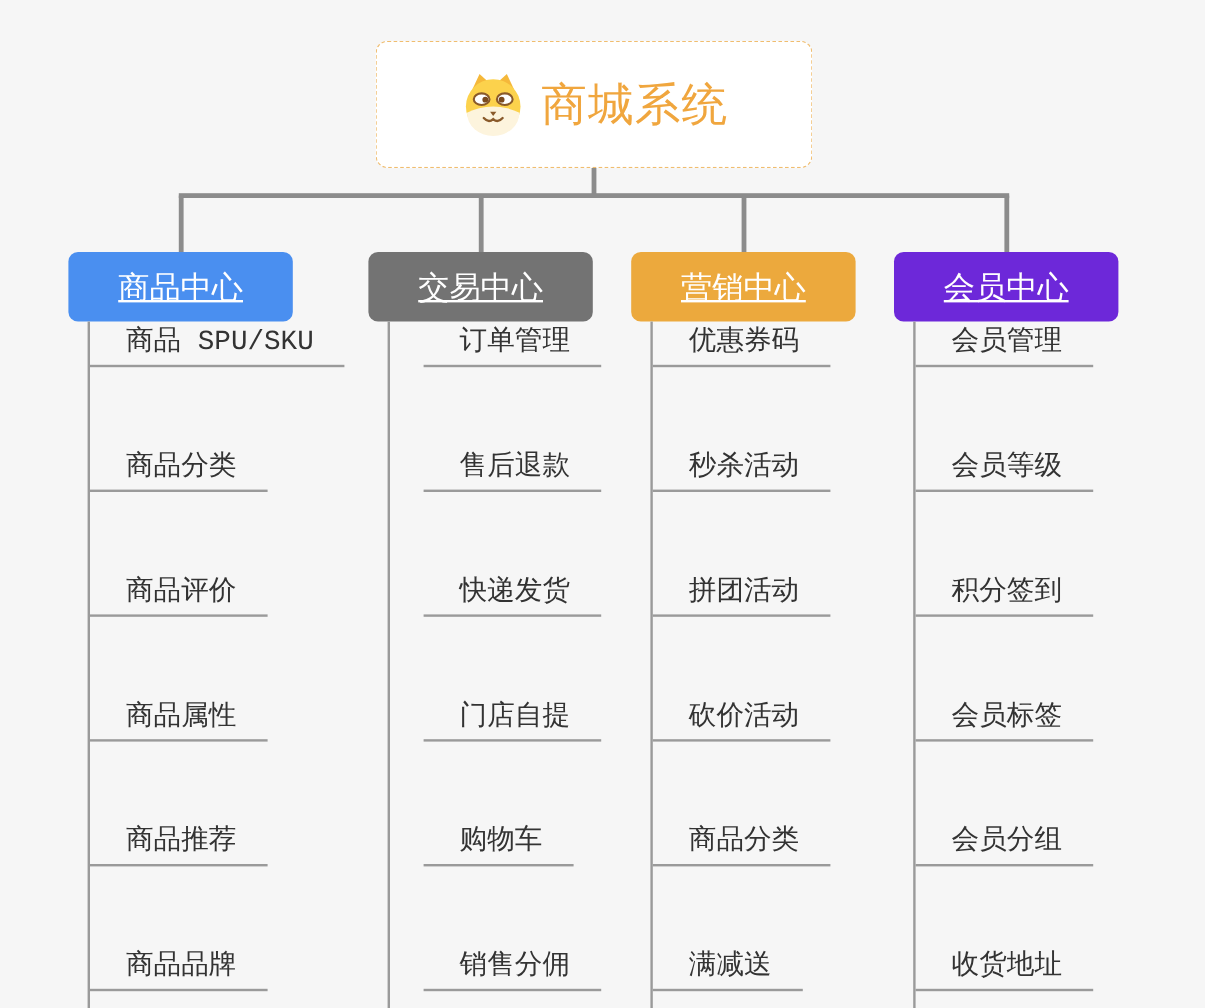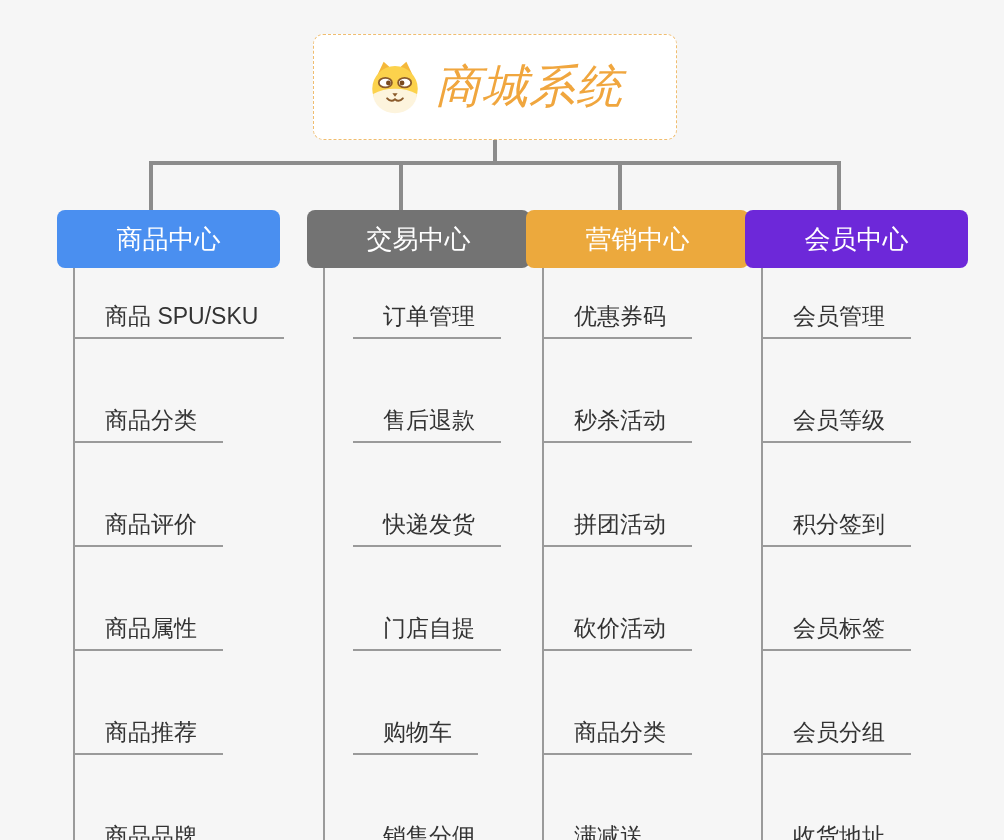--- a/index.html
+++ b/index.html
@@ -22,52 +22,53 @@
     background: #ffffff;
     border: 1px dashed var(--root-border, #f0bd6f);
     border-radius: 10px;
     display: flex;
     align-items: center;
     justify-content: center;
     gap: 12px;
   }
   .dog-icon { width: 56px; height: 56px; flex: 0 0 auto; }
   .root-title {
-    font-size: 46px;
+    font-size: 38px;
     letter-spacing: 1px;
     color: var(--root-text, #f0a63e);
     white-space: nowrap;
-    font-style: italic;
   }
   .connector {
     position: absolute;
     background: var(--connector, #8c8c8c);
   }
   .branch-header {
     position: absolute;
     top: 210px;
-    width: 223px; height: 58px;
+    width: 187px; height: 58px;
     border-radius: 8px;
     color: #ffffff;
     font-size: 26px;
     display: flex;
     align-items: center;
     justify-content: center;
     white-space: nowrap;
     cursor: default;
+    text-decoration: underline;
   }
   .branch-col {
     position: absolute;
     top: 268px;
     border-left: 2px solid var(--item-line, #9a9a9a);
   }
   .mind-item {
     height: 104px;
     display: flex;
-    align-items: center;
+    align-items: flex-start;
+    font-family: Liberation Mono, monospace;
   }
   .mind-item > span {
     display: inline-block;
     border-bottom: 2px solid var(--item-line, #9a9a9a);
     padding: 0 26px 5px 30px;
     font-size: 23px;
     color: var(--item-text, #333333);
     white-space: nowrap;
   }
 </style>

